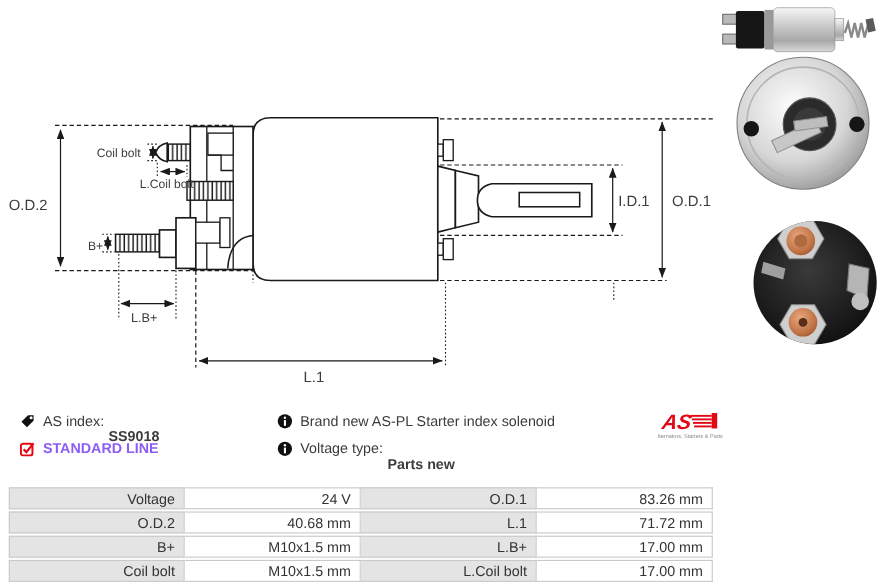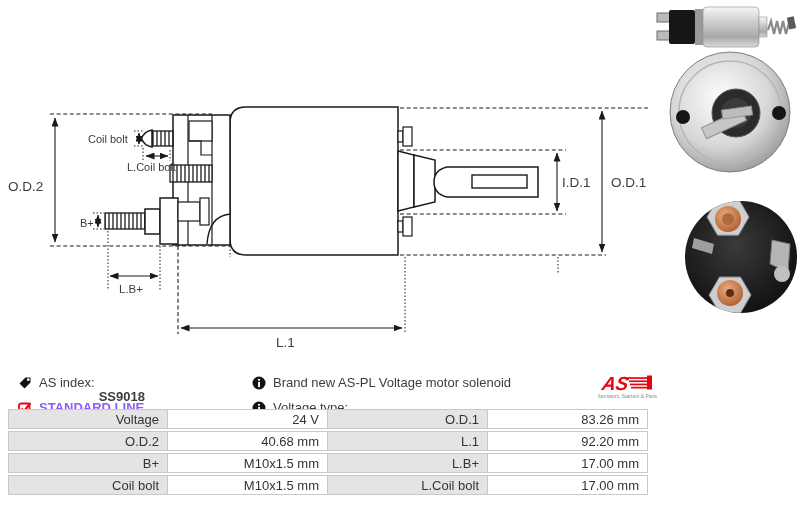--- a/index.html
+++ b/index.html
@@ -24,21 +24,21 @@
   .info-col { position:absolute; top:0; }
   .col1 { left:18px;text-align:center; } .col2 { left:252px; } .col3 { left:560px; }
   .info-row { display:flex; align-items:center; height:17px; margin-bottom:8px; white-space:nowrap; }
   .info-row .ic { display:inline-block; width:14px; height:14px; margin-right:7px; flex:0 0 auto; }
   .b { font-weight:bold;margin-top:28px; }
   .red { color:#8b5cf6; font-weight:bold; }
   .lbl { margin-right:4px; }
   .logo-row { margin-left:38px; height:28px; }
 
   
-  .spec-table { position:absolute; left:8px; top:407px; border-collapse:separate; border-spacing:0 2px; }
+  .spec-table { position:absolute; left:8px; top:441px; border-collapse:separate; border-spacing:0 2px; }
   .spec-table td {
     width:160px; height:20px; box-sizing:border-box; border:1px solid #c9c9c9;
     font-size:13px; color:#333; text-align:right; padding:0 8px 0 0; vertical-align:middle;
   }
   .spec-table td.lab { background:#e4e4e4; }
   .spec-table td.val { background:#ffffff;margin-left:44px; }
   .spec-table td + td { border-left:none; }
 </style>
 </head>
 <body>
@@ -226,21 +226,21 @@
       </div>
     </div>
 
     <div class="info-col col2">
       <div class="info-row">
         <svg class="ic" viewBox="0 0 14 14">
           <circle cx="7" cy="7" r="6.5" fill="#111111"></circle>
           <circle cx="7" cy="3.8" r="1.1" fill="#ffffff"></circle>
           <rect x="6.1" y="5.9" width="1.9" height="5.2" fill="#ffffff"></rect>
         </svg>
-        <span>Brand new AS-PL Voltage motor solenoid</span>
+        <span>Brand new AS-PL Starter index solenoid</span>
       </div>
       <div class="info-row">
         <svg class="ic" viewBox="0 0 14 14">
           <circle cx="7" cy="7" r="6.5" fill="#111111"></circle>
           <circle cx="7" cy="3.8" r="1.1" fill="#ffffff"></circle>
           <rect x="6.1" y="5.9" width="1.9" height="5.2" fill="#ffffff"></rect>
         </svg>
         <span class="lbl">Voltage type:</span>
         <span class="b">Parts new</span>
       </div>
@@ -270,21 +270,21 @@
       <tr>
         <td class="lab">Voltage</td>
         <td class="val">24 V</td>
         <td class="lab">O.D.1</td>
         <td class="val">83.26 mm</td>
       </tr>
       <tr>
         <td class="lab">O.D.2</td>
         <td class="val">40.68 mm</td>
         <td class="lab">L.1</td>
-        <td class="val">92.20 mm</td>
+        <td class="val">71.72 mm</td>
       </tr>
       <tr>
         <td class="lab">B+</td>
         <td class="val">M10x1.5 mm</td>
         <td class="lab">L.B+</td>
         <td class="val">17.00 mm</td>
       </tr>
       <tr>
         <td class="lab">Coil bolt</td>
         <td class="val">M10x1.5 mm</td>

